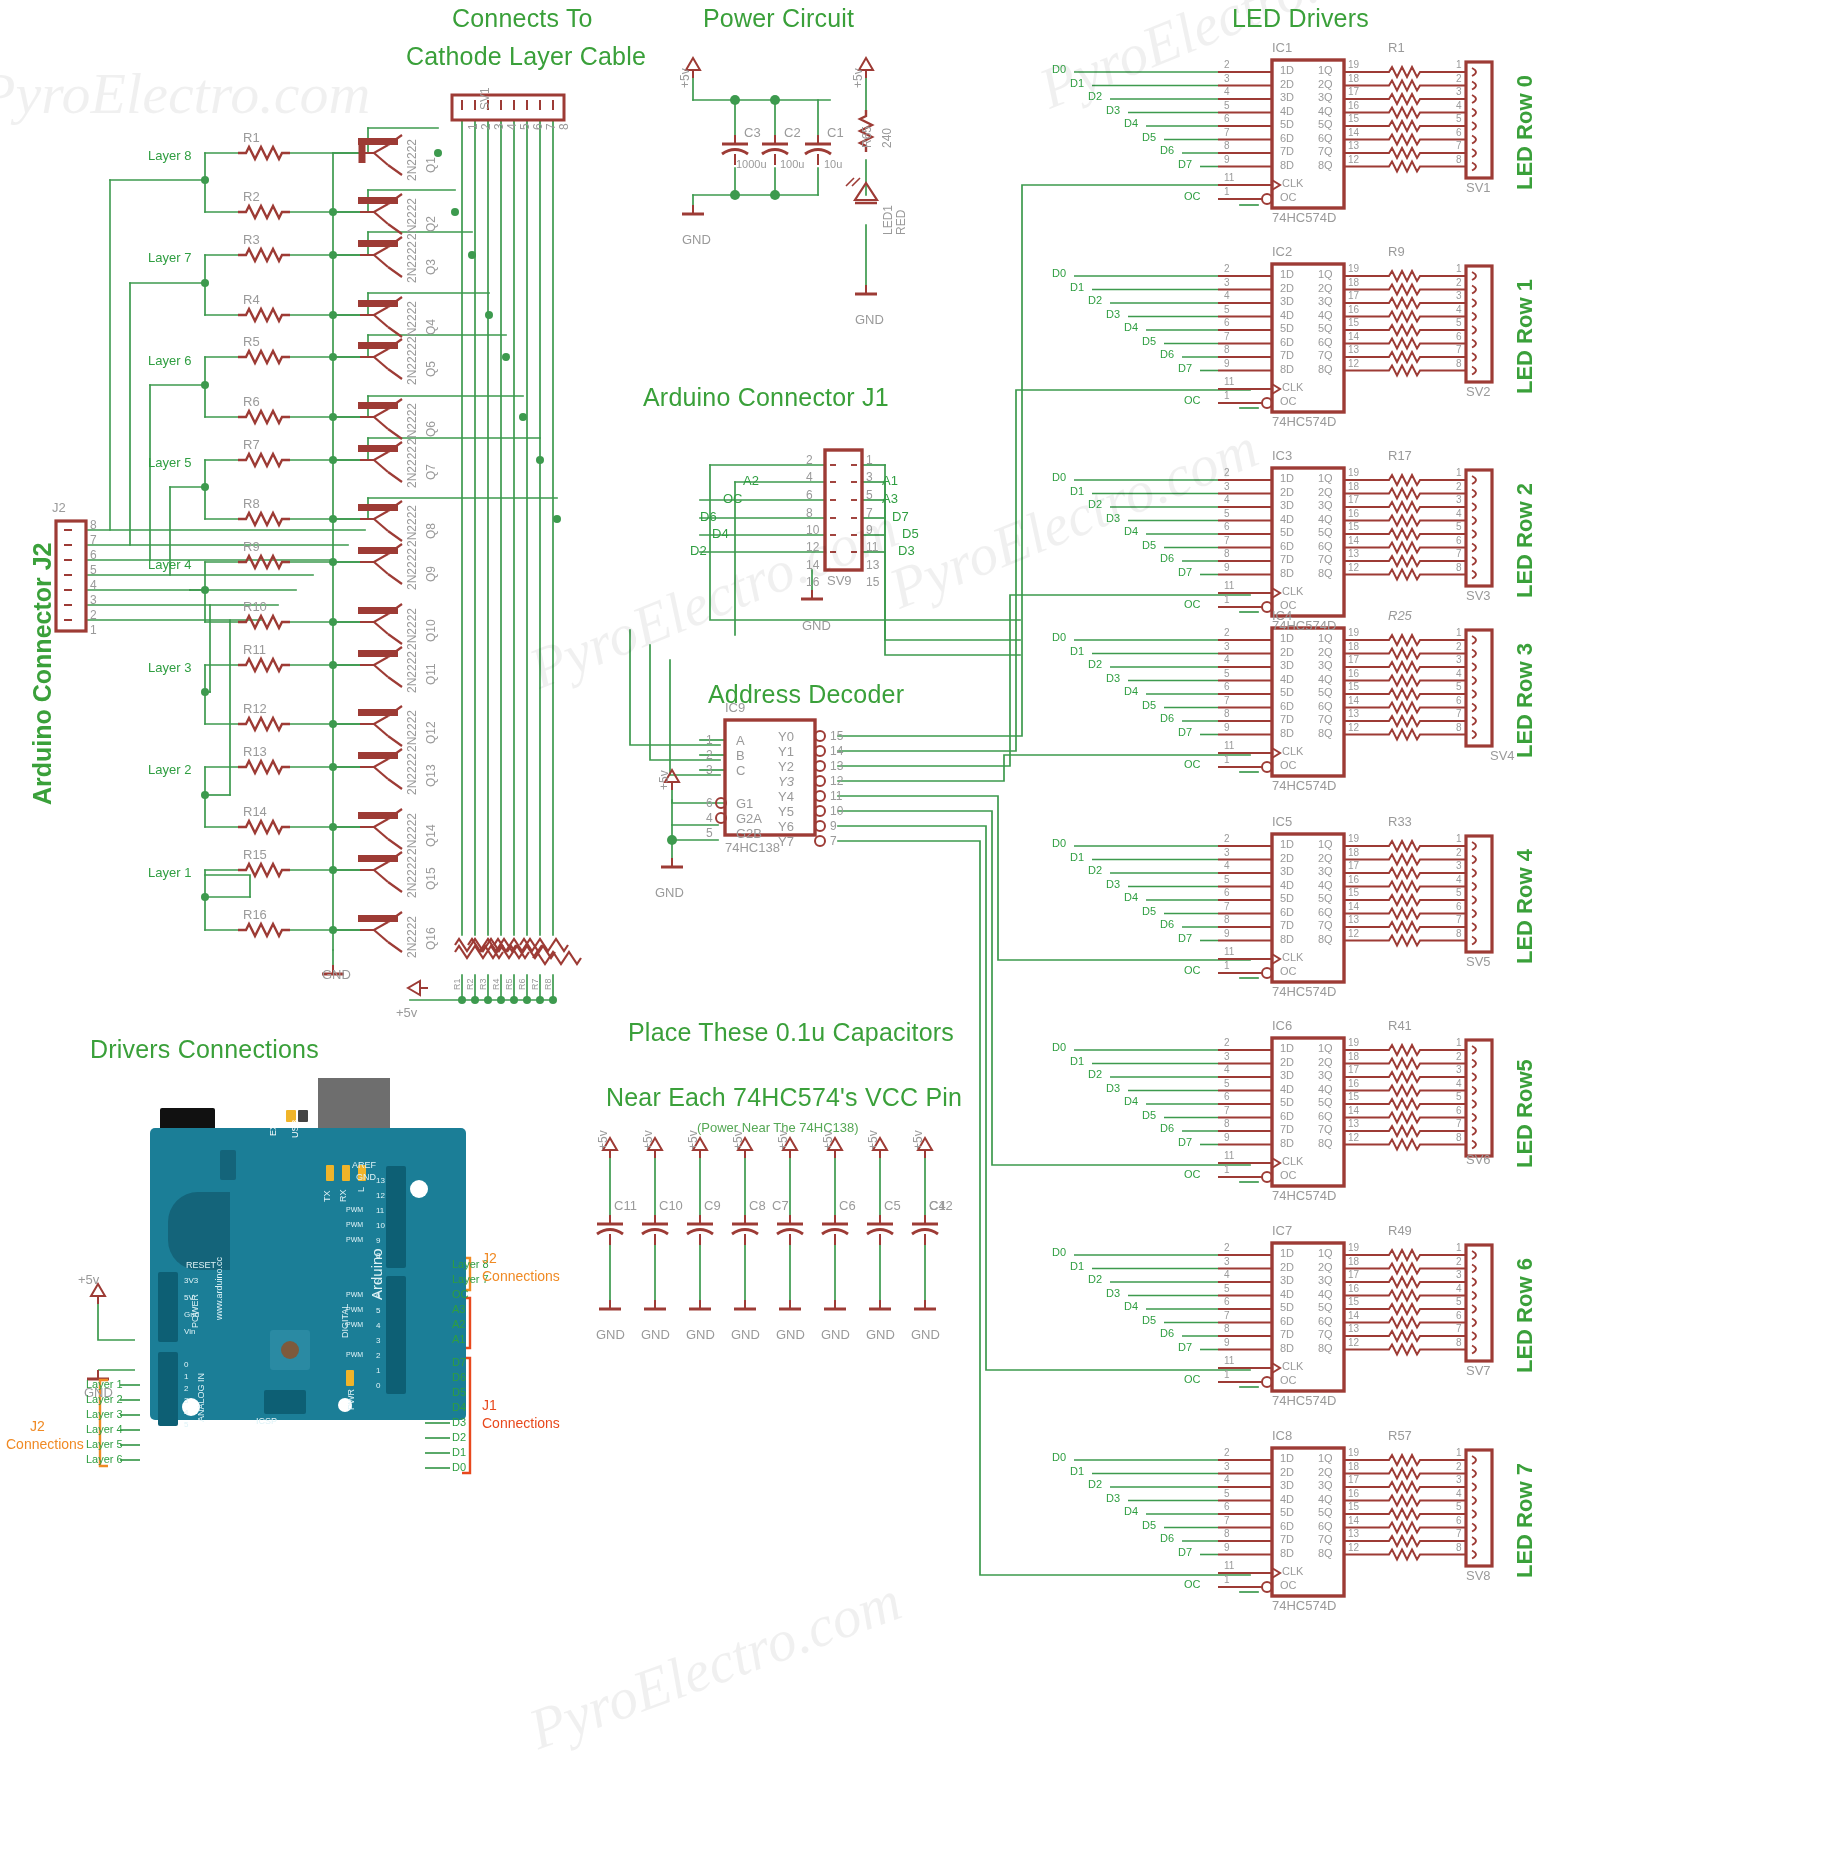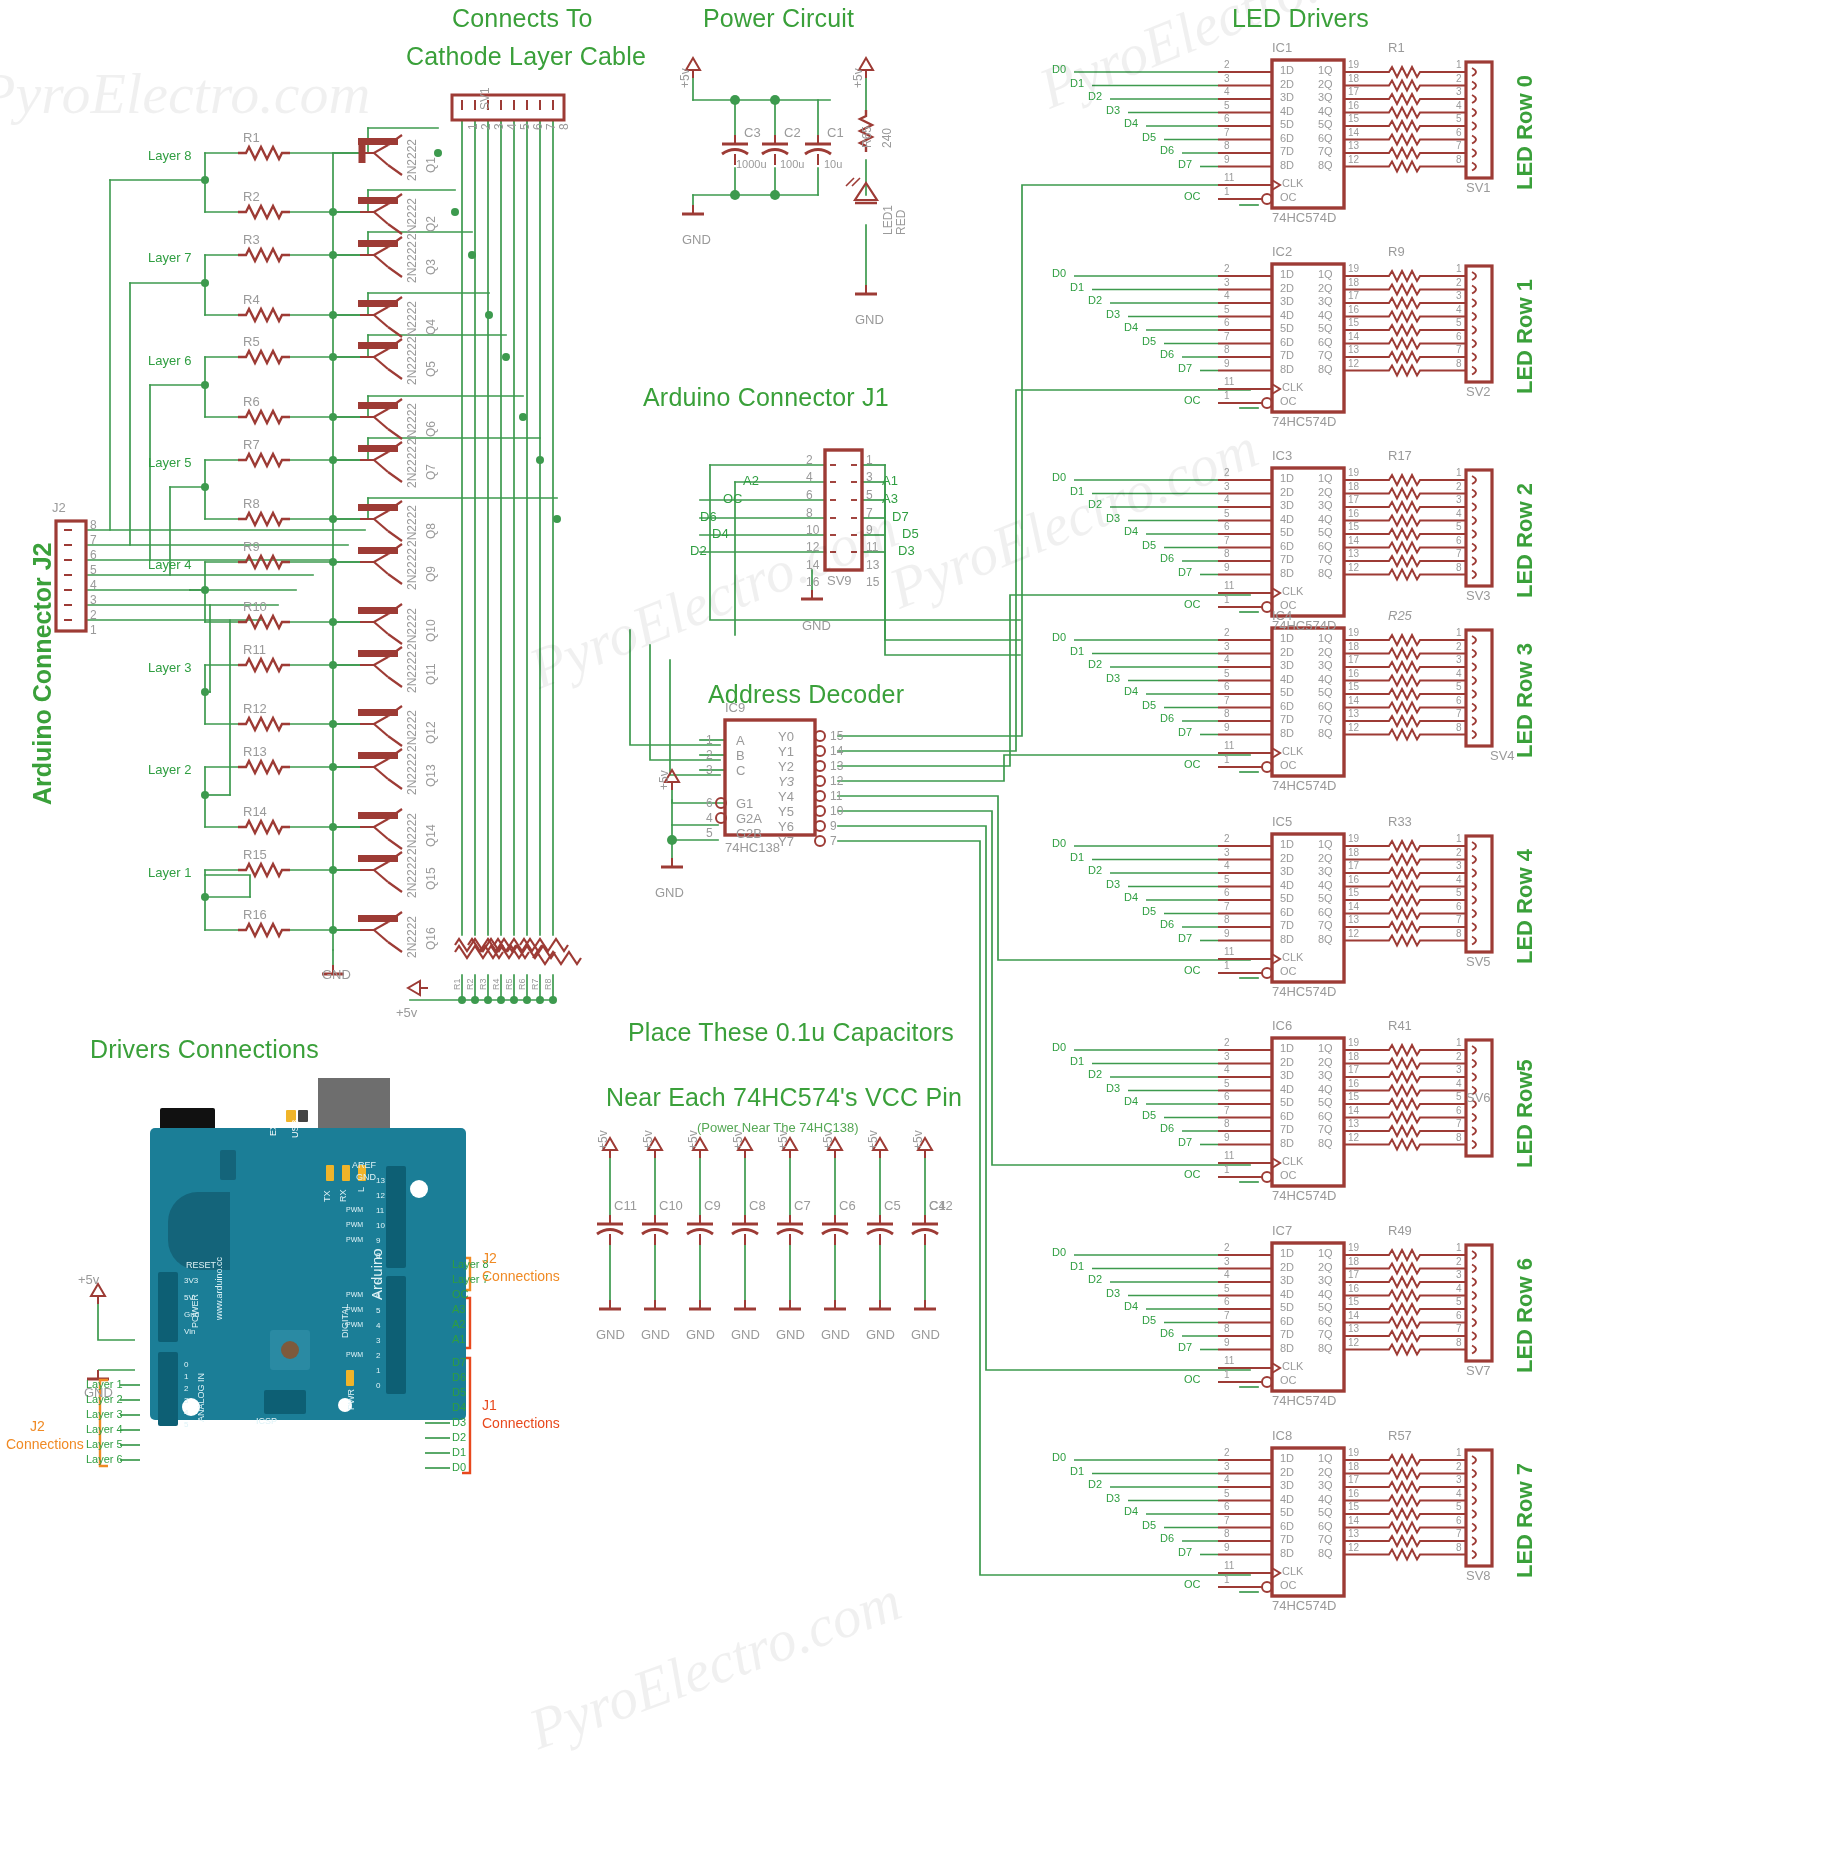--- a/index.html
+++ b/index.html
@@ -1276,21 +1276,21 @@
       <div class="ref" style="left:596px; top:1327px;">GND</div>
       <div class="ref" style="left:659px; top:1198px;">C10</div>
       <div class="vref" style="left:641px; top:1150px;">+5v</div>
       <div class="ref" style="left:641px; top:1327px;">GND</div>
       <div class="ref" style="left:704px; top:1198px;">C9</div>
       <div class="vref" style="left:686px; top:1150px;">+5v</div>
       <div class="ref" style="left:686px; top:1327px;">GND</div>
       <div class="ref" style="left:749px; top:1198px;">C8</div>
       <div class="vref" style="left:731px; top:1150px;">+5v</div>
       <div class="ref" style="left:731px; top:1327px;">GND</div>
-      <div class="ref" style="left:794px; top:1198px;">C7</div>
+      <div class="ref" style="left:772px; top:1198px;">C7</div>
       <div class="vref" style="left:776px; top:1150px;">+5v</div>
       <div class="ref" style="left:776px; top:1327px;">GND</div>
       <div class="ref" style="left:839px; top:1198px;">C6</div>
       <div class="vref" style="left:821px; top:1150px;">+5v</div>
       <div class="ref" style="left:821px; top:1327px;">GND</div>
       <div class="ref" style="left:884px; top:1198px;">C5</div>
       <div class="vref" style="left:866px; top:1150px;">+5v</div>
       <div class="ref" style="left:866px; top:1327px;">GND</div>
       <div class="ref" style="left:929px; top:1198px;">C4</div>
       <div class="vref" style="left:911px; top:1150px;">+5v</div>
@@ -1638,21 +1638,21 @@
       <div class="icpin" style="left:1318px; top:1136.5px; font-size:11px;">8Q</div>
       <div class="pin" style="left:1456px; top:1131.5px; font-size:10px;">8</div>
       <div class="pin" style="left:1224px; top:1150px; font-size:10px;">11</div>
       <div class="pin" style="left:1224px; top:1164px; font-size:10px;">1</div>
       <div class="icpin" style="left:1282px; top:1155px; font-size:11px;">CLK</div>
       <div class="icpin" style="left:1280px; top:1169px; font-size:11px;">OC</div>
       <div class="net" style="left:1184px; top:1168px; font-size:11px;">OC</div>
       <div class="ref" style="left:1272px; top:1018px;">IC6</div>
       <div class="ref" style="left:1272px; top:1188px;">74HC574D</div>
       <div class="ref" style="left:1388px; top:1018px;">R41</div>
-      <div class="ref" style="left:1466px; top:1090px;text-align:center;">SV6</div>
+      <div class="ref" style="left:1466px; top:1152px;text-align:center;">SV6</div>
       <div class="vtitle" style="left:1512px; top:1168px; transform:rotate(-90deg); font-size:22px;">LED Row5</div>
       <div class="pin" style="left:1224px; top:1242px; font-size:10px;">2</div>
       <div class="icpin" style="left:1280px; top:1247px; font-size:11px;">1D</div>
       <div class="net" style="left:1052px; top:1246px; font-size:11px;">D0</div>
       <div class="pin" style="left:1348px; top:1242px; font-size:10px;">19</div>
       <div class="icpin" style="left:1318px; top:1247px; font-size:11px;">1Q</div>
       <div class="pin" style="left:1456px; top:1242px; font-size:10px;">1</div>
       <div class="pin" style="left:1224px; top:1255.5px; font-size:10px;">3</div>
       <div class="icpin" style="left:1280px; top:1260.5px; font-size:11px;">2D</div>
       <div class="net" style="left:1070px; top:1259.5px; font-size:11px;">D1</div>

